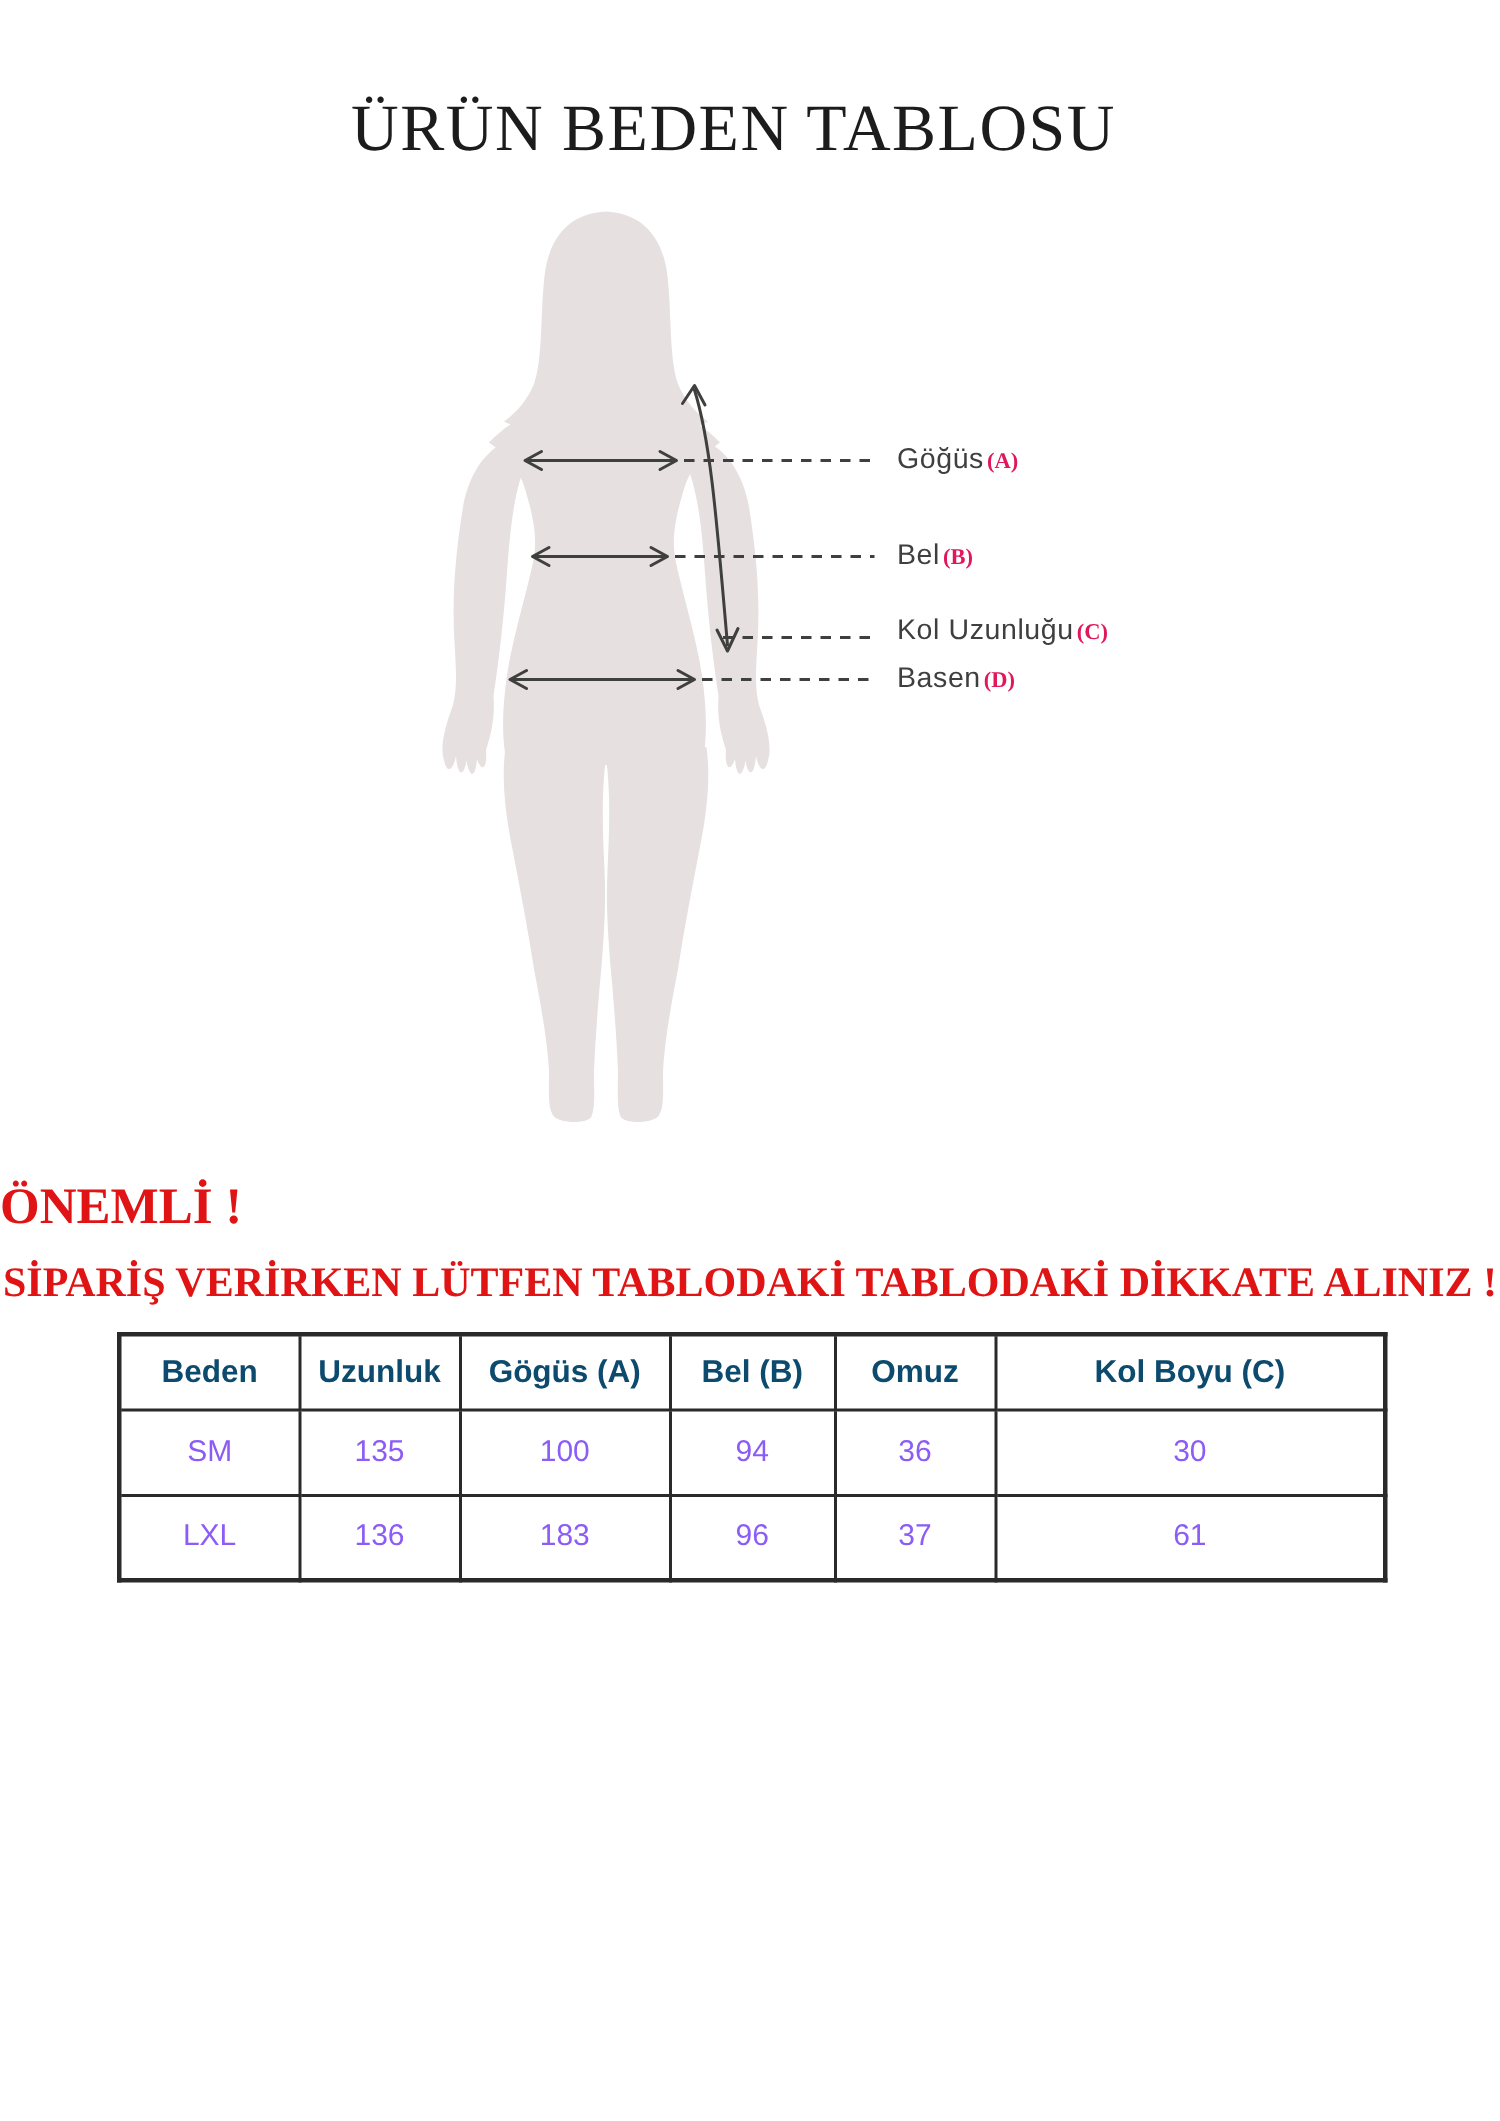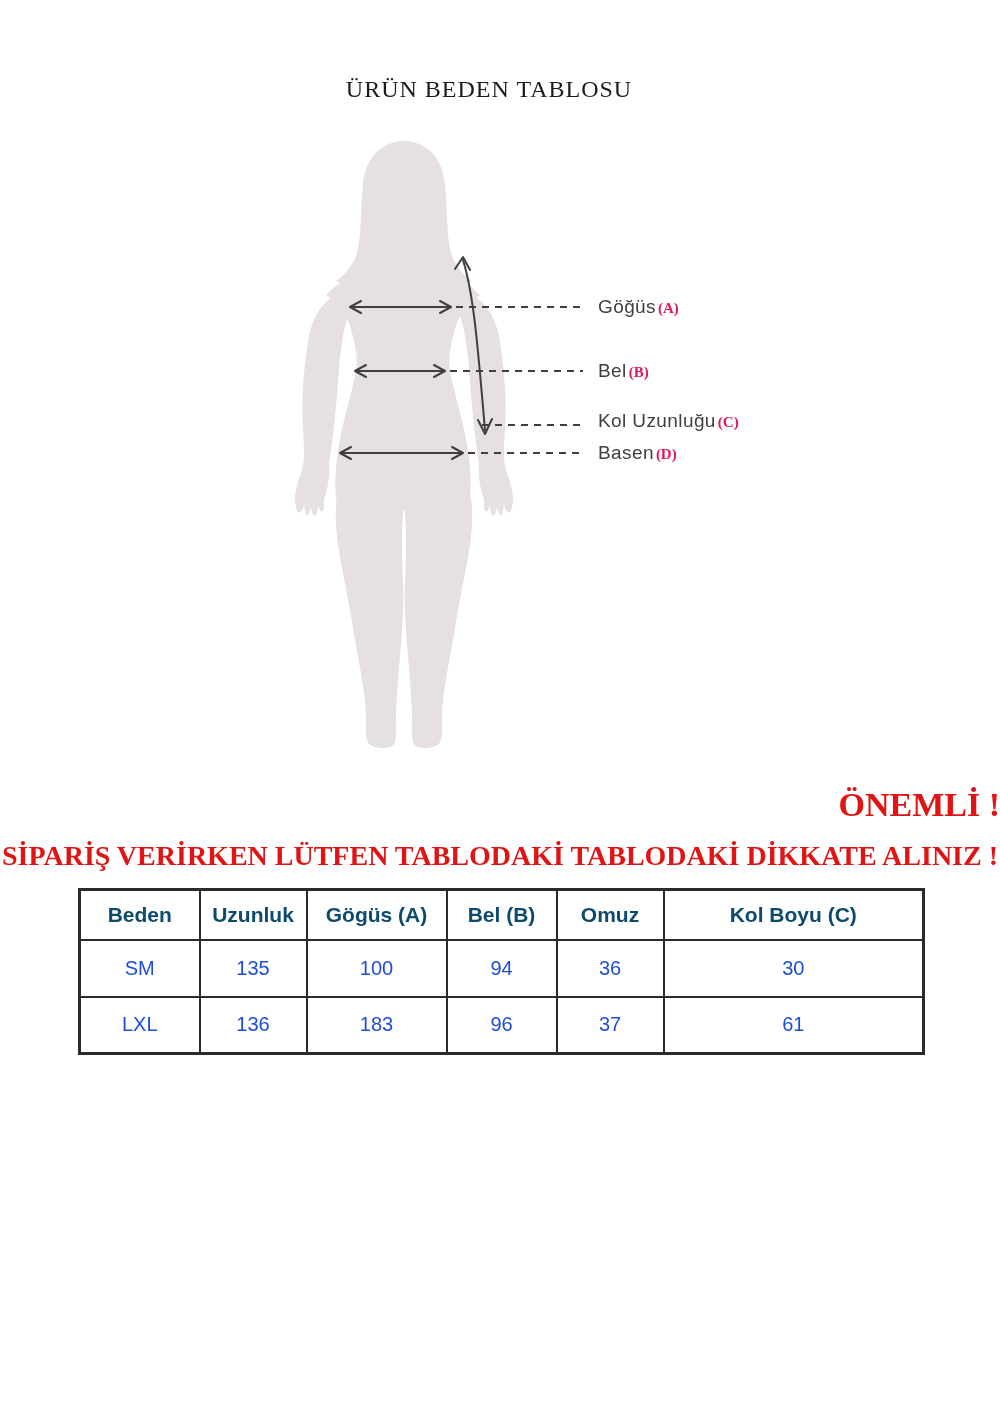--- a/index.html
+++ b/index.html
@@ -13,24 +13,24 @@
   * { margin: 0; padding: 0; box-sizing: border-box; }
   html, body { background: #ffffff; }
   body {
     width: 1000px; height: 1414px;
     position: relative;
     overflow: hidden;
     font-family: "Liberation Sans", sans-serif;
   }
   .page-title {
     position: absolute;
-    top: 76px; left: 0; width: 978px;
+    top: 60px; left: 0; width: 978px;
     text-align: center;
     font-family: "Liberation Serif", serif;
-    font-size: 24px;
+    font-size: 44px;
     font-weight: 400;
     letter-spacing: 1px;
     color: var(--ink);
   }
   .diagram-svg {
     position: absolute;
     left: 280px; top: 130px;
     width: 480px; height: 630px;
   }
   .mrow {
@@ -49,21 +49,21 @@
   .mkey {
     font-family: "Liberation Serif", serif;
     font-size: 15px;
     font-weight: 700;
     color: var(--accent-pink);
     margin-left: 2px;
   }
   .notice-heading {
     position: absolute;
     top: 786px; left: 0; width: 1000px;
-    text-align: right;
+    text-align: left;
     font-family: "Liberation Serif", serif;
     font-size: 34px;
     font-weight: 700;
     color: var(--accent-red);
   }
   .notice-warning {
     position: absolute;
     top: 840px; left: 0; width: 1000px;
     text-align: center;
     font-family: "Liberation Serif", serif;
@@ -90,21 +90,21 @@
     font-family: "Liberation Sans", sans-serif;
     font-size: 21px;
     font-weight: 700;
     color: #0c4a6e;
   }
   table.size-table td {
     height: 57px;
     font-family: "Liberation Sans", sans-serif;
     font-size: 20px;
     font-weight: 400;
-    color: #1d4ed8;
+    color: #8b5cf6;
   }
 </style>
 </head>
 <body>
 
 <h1 class="page-title">ÜRÜN BEDEN TABLOSU</h1>
 
 <svg class="diagram-svg" viewBox="280 130 480 630" aria-hidden="true">
 
   <g fill="var(--silhouette)" stroke="none">

